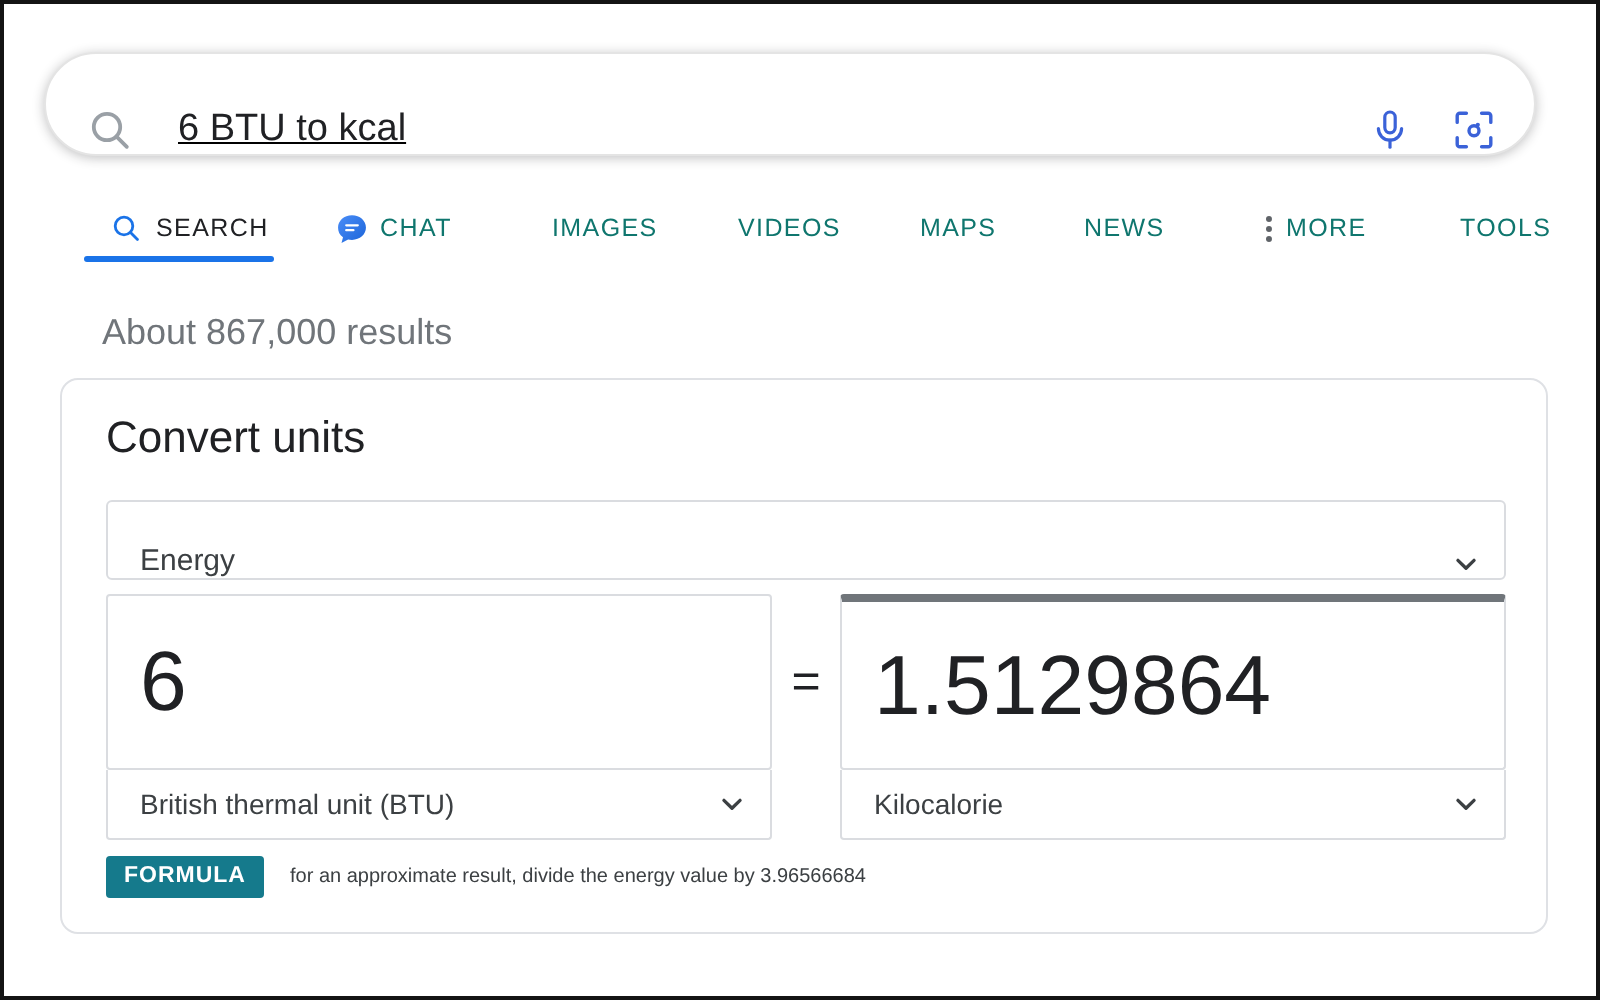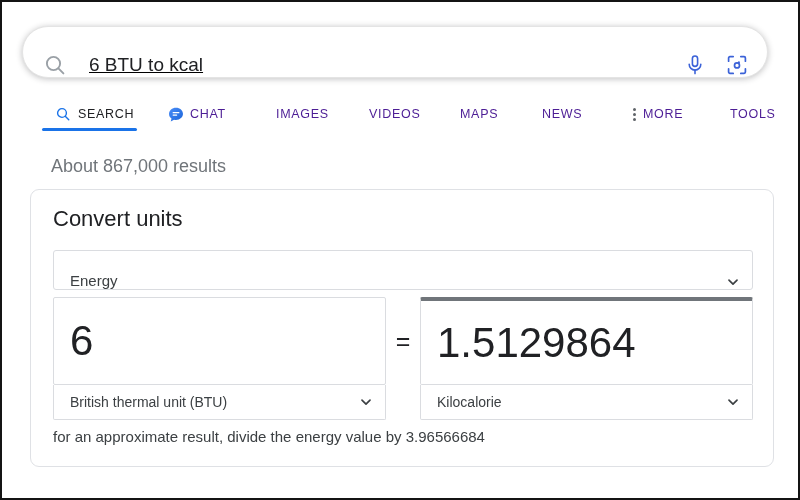--- a/index.html
+++ b/index.html
@@ -59,21 +59,21 @@
   }
   .tab {
     position: absolute;
     top: 0;
     height: 40px;
     display: flex;
     align-items: center;
     gap: 7px;
     font-size: 12.5px;
     letter-spacing: .7px;
-    color: #4c1d95;
+    color: #0f766e;
     white-space: nowrap;
   }
   .tab.active { color: #202124; font-weight: 500; }
   .tab .ticon { display: block; width: 16px; height: 16px; flex: 0 0 16px; }
   .tab-underline {
     position: absolute;
     left: 0;
     top: 34px;
     width: 95px;
     height: 3px;
@@ -189,21 +189,21 @@
   .formula-badge {
     background: #157a8c;
     color: #ffffff;
     font-size: 11.5px;
     font-weight: bold;
     letter-spacing: .5px;
     padding: 5px 9px 4px 9px;
     border-radius: 2px;
     line-height: 1;
   }
-  .formula-text { font-size: 15px; color: #3c4043; white-space: nowrap; }
+  .formula-text { font-size: 10px; color: #3c4043; white-space: nowrap; }
 </style>
 </head>
 <body>
 
 <div id="page">
 
   <div class="searchbar">
     <span class="search-glass">
       <svg viewBox="0 0 24 24" width="24" height="24">
         <circle cx="10.5" cy="10.5" r="6.6" fill="none" stroke="#9aa0a6" stroke-width="1.9"></circle>
@@ -335,18 +335,19 @@
             <svg viewBox="0 0 16 16" width="14" height="14">
               <path d="M3.4 5.9 8 10.4l4.6-4.5" fill="none" stroke="#3c4043" stroke-width="1.9" stroke-linecap="round" stroke-linejoin="round"></path>
             </svg>
           </span>
         </div>
       </div>
 
     </div>
 
     <div class="formula-row">
+      <span class="formula-badge">FORMULA</span>
       <span class="formula-text">for an approximate result, divide the energy value by 3.96566684</span>
     </div>
 
   </div>
 
 </div>
 
 </body></html>

